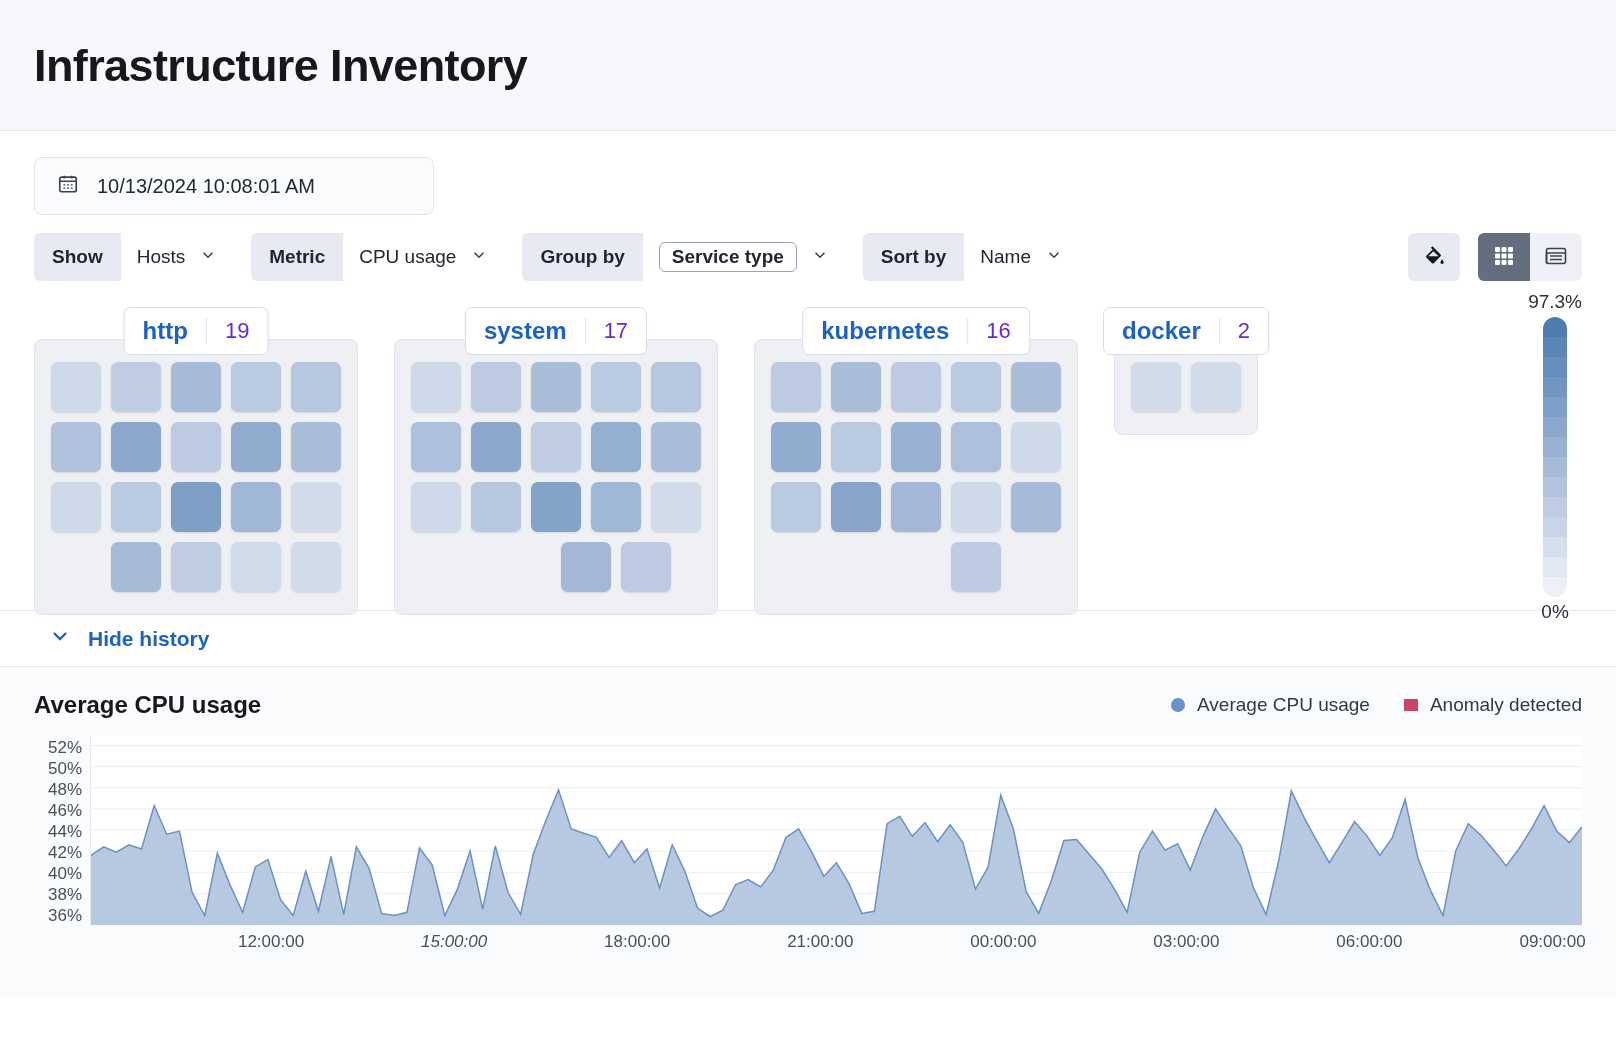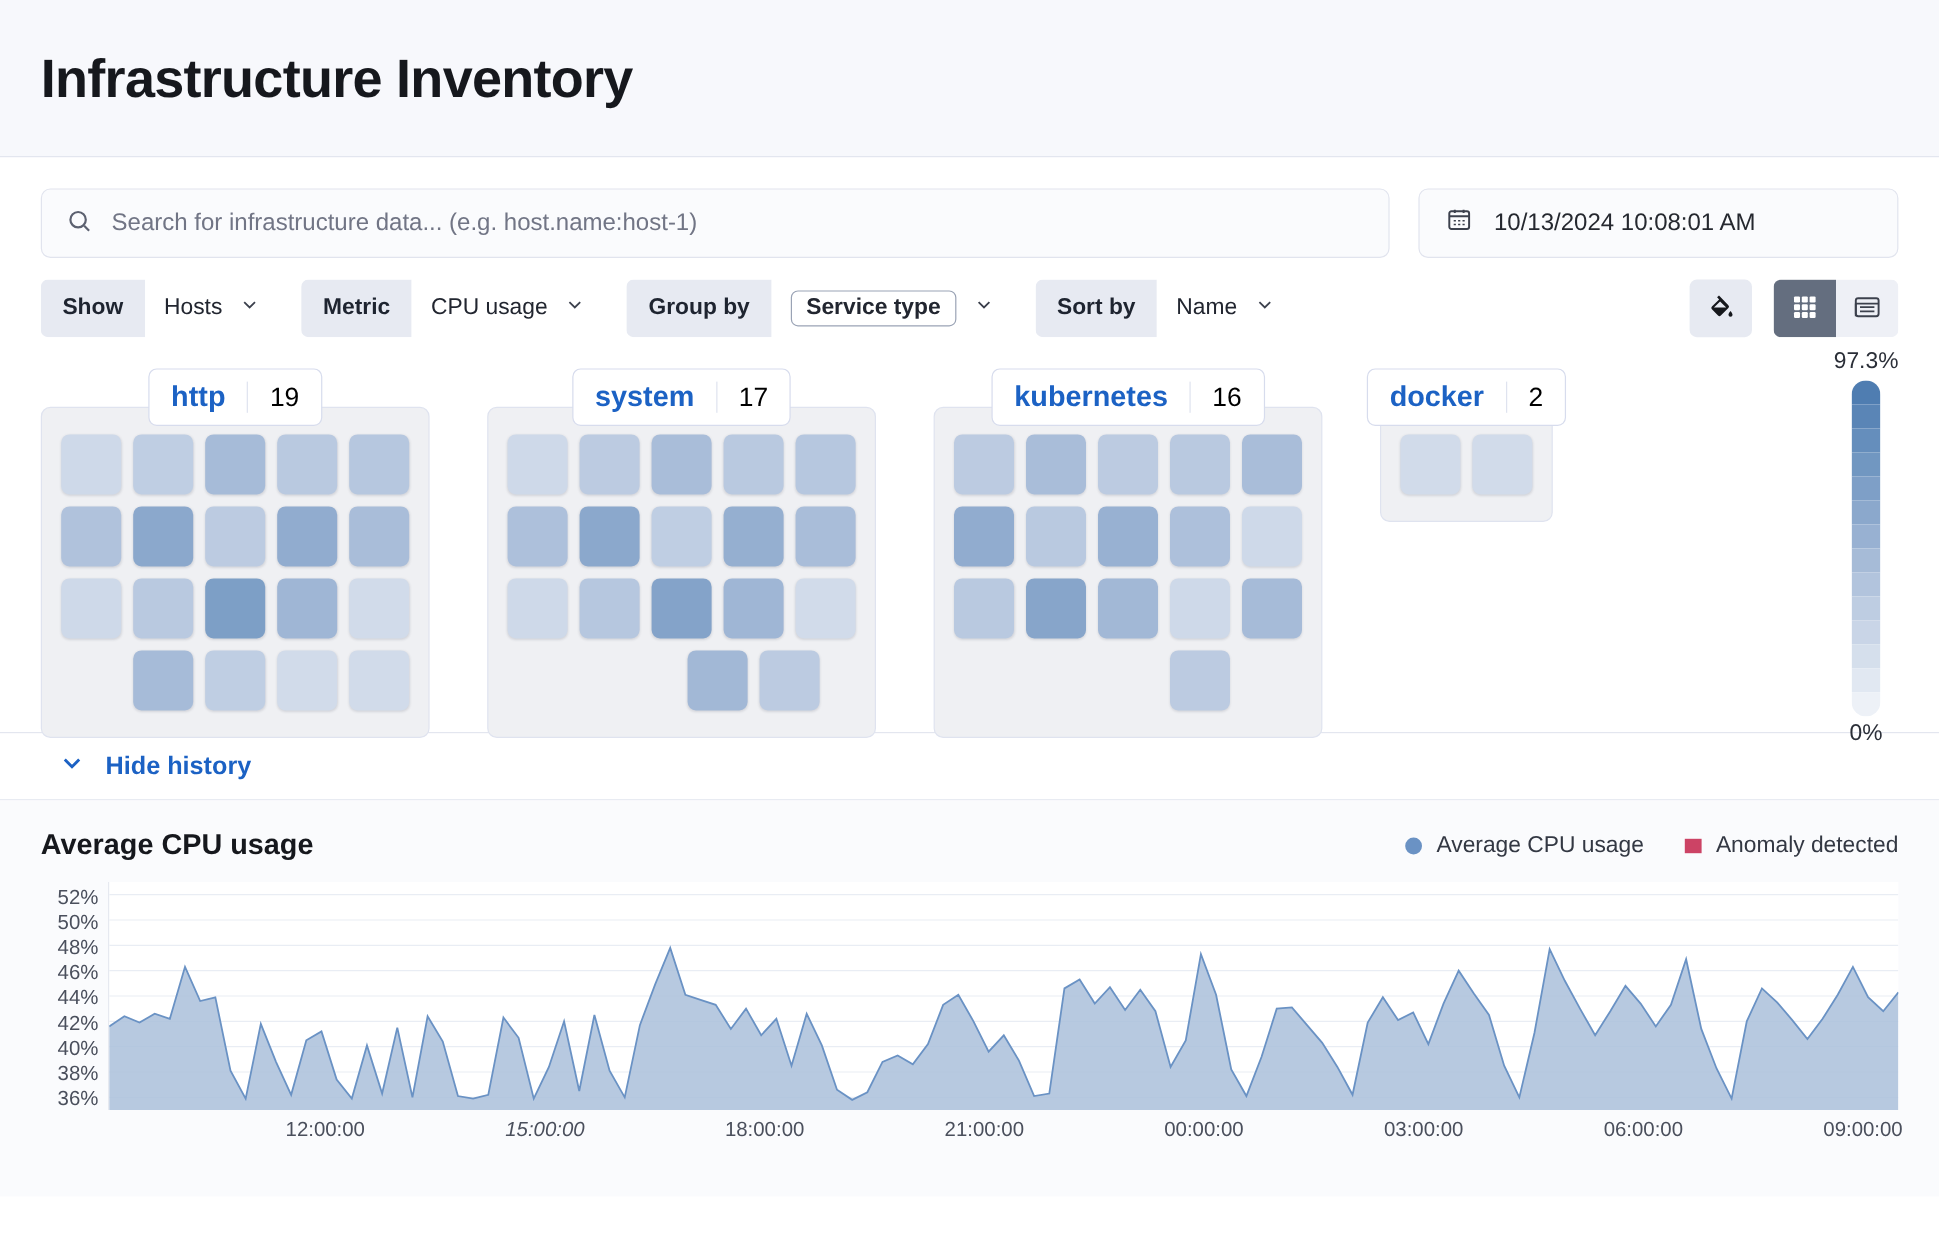--- a/index.html
+++ b/index.html
@@ -118,21 +118,21 @@
     position: absolute; top: 0; left: 50%; transform: translateX(-50%);
     background: #ffffff; border: 1px solid #d7dced; border-radius: 7px;
     height: 48px; display: flex; align-items: center;
     z-index: 3; white-space: nowrap;
   }
   .group-badge .gname {
     color: #1c62c4; font-size: 24px; font-weight: 700;
     padding: 0 18px;
   }
   .group-badge .gcount {
-    color: #000000; font-size: 22px; padding: 0 18px;
+    color: #6d28d9; font-size: 22px; padding: 0 18px;
     border-left: 1px solid #dfe3ef;
     text-align: center;
   }
   .group-body {
     background: #eff0f3; border: 1px solid #dfe3ef; border-radius: 8px;
     padding: 22px 16px 22px 16px;
     display: flex; flex-direction: column; gap: 10px;
     align-items: center;
   }
   .node-row { display: flex; gap: 10px; }
@@ -188,29 +188,20 @@
   .x-tick { position: absolute; transform: translateX(-50%); top: 7px; }
 </style>
 </head>
 <body>
 
 <div class="app-header">
   <h1 class="page-title">Infrastructure Inventory</h1>
 </div>
 
 <div class="search-row">
-  <div class="search-box">
-    <span>
-      <svg width="22" height="22" viewBox="0 0 24 24" fill="none" stroke="#5c6170" stroke-width="2">
-        <circle cx="11" cy="11" r="7"></circle>
-          <path d="M16.5 16.5L21 21"></path>
-      </svg>
-    </span>
-    <span class="placeholder">Search for infrastructure data... (e.g. host.name:host-1)</span>
-  </div>
   <div class="date-box">
     <span>
       <svg width="22" height="22" viewBox="0 0 24 24" fill="none" stroke="#3c414d" stroke-width="1.8">
         <rect x="3" y="4.5" width="18" height="16" rx="2"></rect>
           <path d="M3 9h18M8 3v3M16 3v3"></path>
         <path d="M7 13h2M11 13h2M15 13h2M7 16.5h2M11 16.5h2M15 16.5h2" stroke-width="1.4"></path>
       </svg>
     </span>
     <span>10/13/2024 10:08:01 AM</span>
   </div>
@@ -300,21 +291,21 @@
           <path d="M2.5 9h19"></path>
           <path d="M6 12h12M6 15.5h12" stroke-width="1.4"></path>
           <path d="M2.5 9v10.5"></path>
         </svg>
       </span>
     </button>
   </div>
 </div>
 
 <div class="map-area">
-  <div id="groups-container" style="display:flex; gap:48px; align-items:flex-start;">
+  <div id="groups-container" style="display:flex; gap:36px; align-items:flex-start;">
       <div class="group-card">
         <div class="group-badge">
           <span class="gname">http</span>
           <span class="gcount">19</span>
         </div>
         <div class="group-body">
           <div class="node-row">
             <div class="node" style="background: rgb(206, 217, 233);"></div>
             <div class="node" style="background: rgb(191, 206, 227);"></div>
             <div class="node" style="background: rgb(166, 187, 216);"></div>

